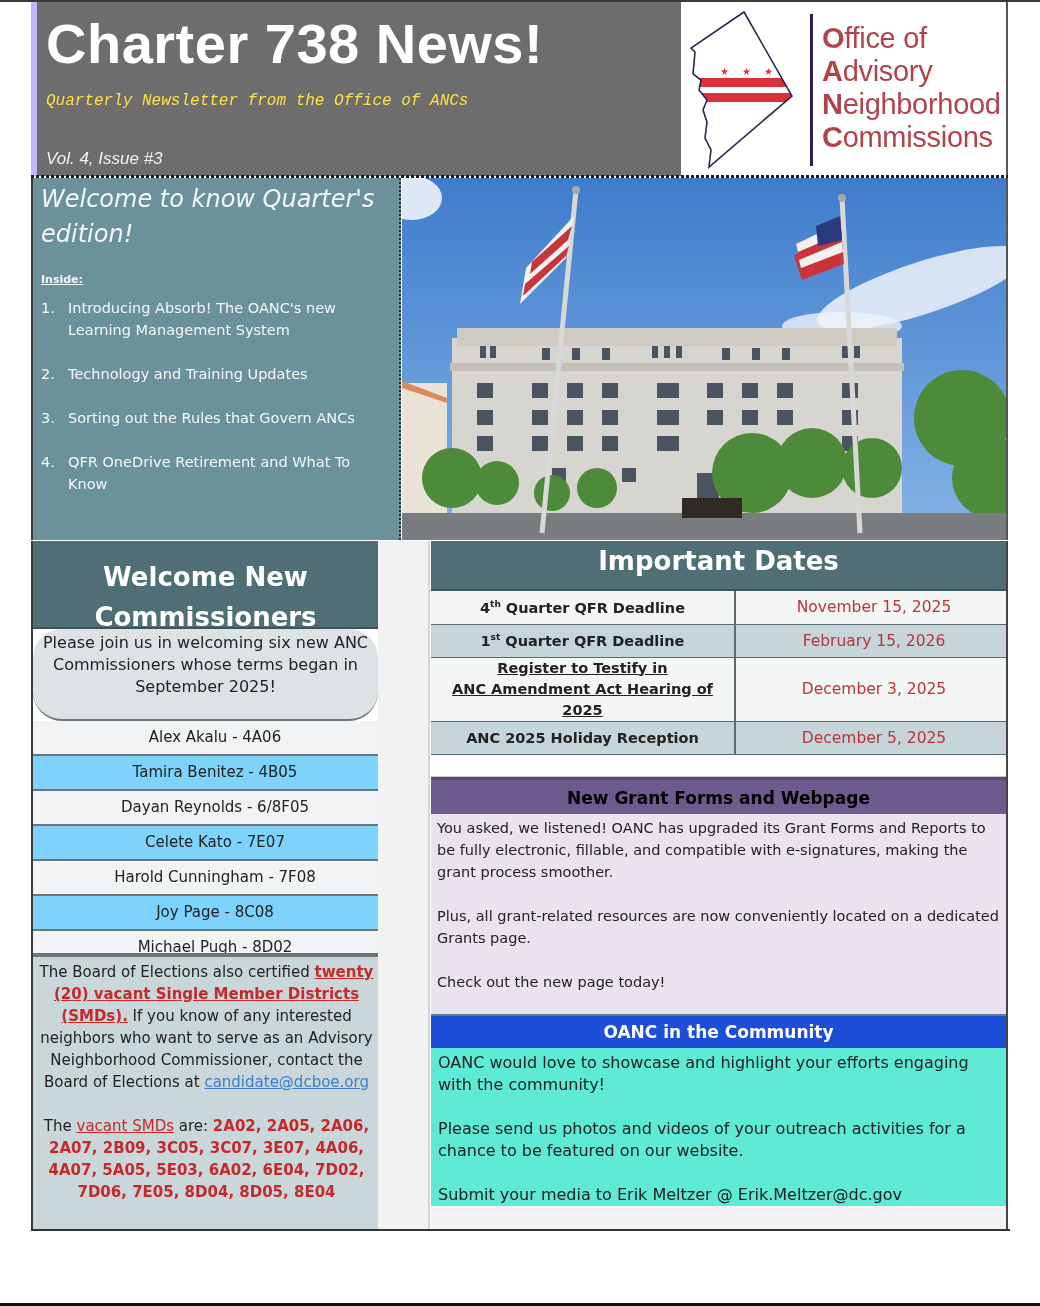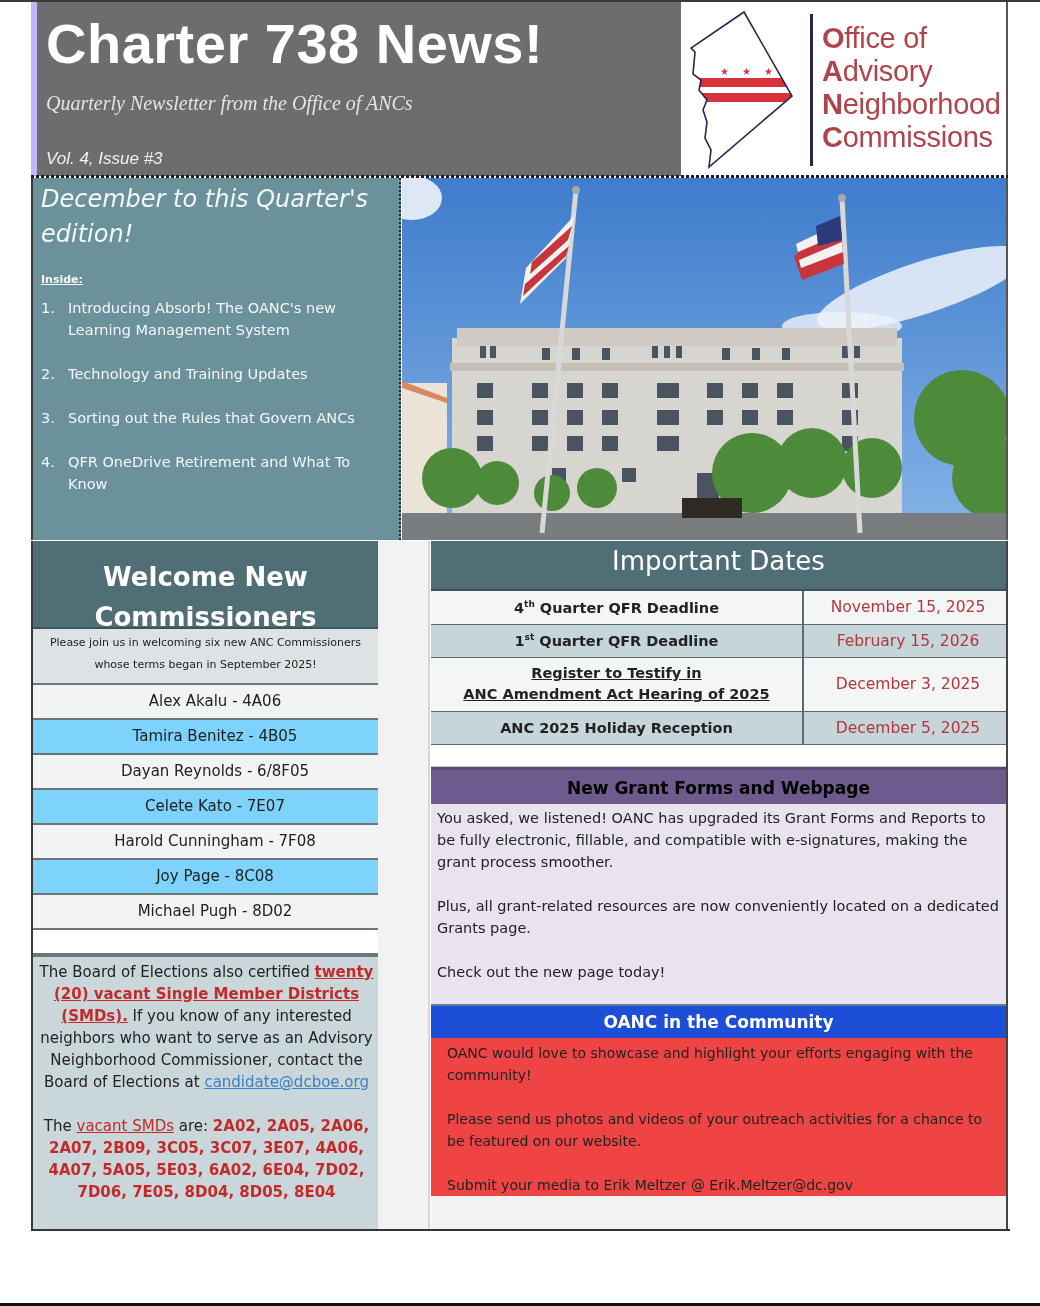--- a/index.html
+++ b/index.html
@@ -14,22 +14,22 @@
       position: absolute; left: 31px; top: 2px; width: 650px; height: 174px;
       background: #6d6d6d; border-left: 6px solid #c4b5fd;
     }
     .masthead .title {
       position: absolute; left: 9px; top: 14px;
       font-family: "Liberation Sans", sans-serif; font-weight: bold;
       font-size: 56px; letter-spacing: 0.5px; color: #ffffff; line-height: 1;
     }
     .masthead .subtitle {
       position: absolute; left: 9px; top: 90px;
-      font-family: Liberation Serif, serif; font-style: italic;
-      font-size: 20px; color: #e5e5e5;
+      font-family: Liberation Mono, monospace; font-style: italic;
+      font-size: 16px; color: #fde047;
     }
     .masthead .issue {
       position: absolute; left: 9px; top: 147px;
       font-family: "Liberation Sans", sans-serif; font-style: italic;
       font-size: 17px; color: #f2f2f2;
     }
 
     .logo-box {
       position: absolute; left: 681px; top: 2px; width: 327px; height: 174px;
       background: #ffffff; border-right: 2px solid #555;
@@ -77,23 +77,24 @@
     .commish {
       position: absolute; left: 31px; top: 541px; width: 347px; height: 690px;
       border-left: 2px solid #3a3a3a;
     }
     .commish .head {
       height: 88px; background: #4f6e75; color: #fff; text-align: center;
       font-weight: bold; font-size: 26px; line-height: 40px; padding-top: 16px;
       border-bottom: 2px solid #3e5358;
     }
     .commish .intro {
-      height: 56px; background: #dde2e4; text-align: center;
-      font-size: 11px; line-height: 22px; padding-top: 3px; color: #222;
+      height: 92px; background: #dde2e4; text-align: center;
+      font-size: 16px; line-height: 22px; padding-top: 3px; color: #222;
       border-bottom: 2px solid #6d7578;
+      border-radius: 29px;
     }
     .commish .row {
       height: 35px; text-align: center; font-size: 15px; line-height: 33px; color: #222;
       border-bottom: 2px solid #6d7578;
       padding-left: 19px;
     }
     .commish .row.odd { background: #f1f3f4; }
     .commish .row.even { background: #7dd3fc; }
     .commish .notice {
       position: absolute; top: 412px; left: 0; width: 347px; height: 278px;
@@ -108,26 +109,26 @@
 
     .gutter {
       position: absolute; left: 378px; top: 541px; width: 52px; height: 690px;
       background: #f2f2f2; border-right: 2px solid #d6d6d6;
     }
 
     
     .right { position: absolute; left: 431px; top: 541px; width: 577px; height: 690px; background: #f2f2f2; border-right: 2px solid #444; }
     .dates-head {
       height: 50px; background: #4f6e75; color: #fff; text-align: center;
-      font-weight: normal; font-size: 26px; line-height: 40px;
+      font-weight: bold; font-size: 26px; line-height: 40px;
       border-bottom: 2px solid #3e5358;
     }
     .dates-table { width: 100%; border-collapse: collapse; }
     .dates-table td { border-bottom: 1px solid #5b6b70; font-size: 14.5px; height: 33px; }
-    .dates-table td.event { width: 372px; text-align: center; font-weight: bold; color: #222; border-right: 2px solid #5b6b70; }
+    .dates-table td.event { width: 304px; text-align: center; font-weight: bold; color: #222; border-right: 2px solid #5b6b70; }
     .dates-table td.date { text-align: center; color: #b5363b; font-size: 15.5px; padding-left: 6px; }
     .dates-table tr.light td { background: #f4f5f5; }
     .dates-table tr.dark td { background: #c5d5d9; }
     .dates-table tr.tall td { height: 54px; line-height: 21px; }
     .dates-table td.event.ul span { text-decoration: underline; }
     .dates-table sup { font-size: 9px; vertical-align: 6px; }
     .white-gap { height: 22px; background: #ffffff; border-bottom: 1px solid #ccc; }
 
     .grant-head {
       height: 37px; background: #6f5a8e; color: #000000; text-align: center;
@@ -136,22 +137,22 @@
     .grant-body {
       height: 200px; background: #e8e3ef; padding: 3px 4px 0 6px;
       font-size: 14.5px; line-height: 22px; color: #222;
     }
     .grant-body p { margin-bottom: 22px; }
     .comm-head {
       height: 34px; background: #1d4ed8; color: #fff; text-align: center;
       font-weight: bold; font-size: 17px; line-height: 32px; border-top: 2px solid #5d8089;
     }
     .comm-body {
-      background: #ef4444; padding: 4px 4px 0 16px;
-      font-size: 14px; line-height: 22px; color: #222;
+      background: #5eead4; padding: 4px 4px 0 7px;
+      font-size: 16px; line-height: 22px; color: #222;
     }
     .comm-body p { margin-bottom: 22px; }
 
     .bottom-rule { position: absolute; left: 31px; top: 1229px; width: 979px; height: 2px; background: #333; }
   </style>
 </head>
 <body>
 
 <div class="top-rule"></div>
 
@@ -182,21 +183,21 @@
     <div><span class="initial">O</span><span>ffice of</span></div>
     <div><span class="initial">A</span><span>dvisory</span></div>
     <div><span class="initial">N</span><span>eighborhood</span></div>
     <div><span class="initial">C</span><span>ommissions</span></div>
   </div>
 </div>
 
 <div class="dotted-sep"></div>
 
 <section class="welcome">
-  <h2 class="heading">December to this Quarter's edition!</h2>
+  <h2 class="heading">Welcome to know Quarter's edition!</h2>
   <div class="inside-label">Inside:</div>
   <ol>
     <li>
         <span class="num">1.</span>
         <span class="txt">Introducing Absorb! The OANC's new Learning Management System</span>
       </li>
     <li>
         <span class="num">2.</span>
         <span class="txt">Technology and Training Updates</span>
       </li>

